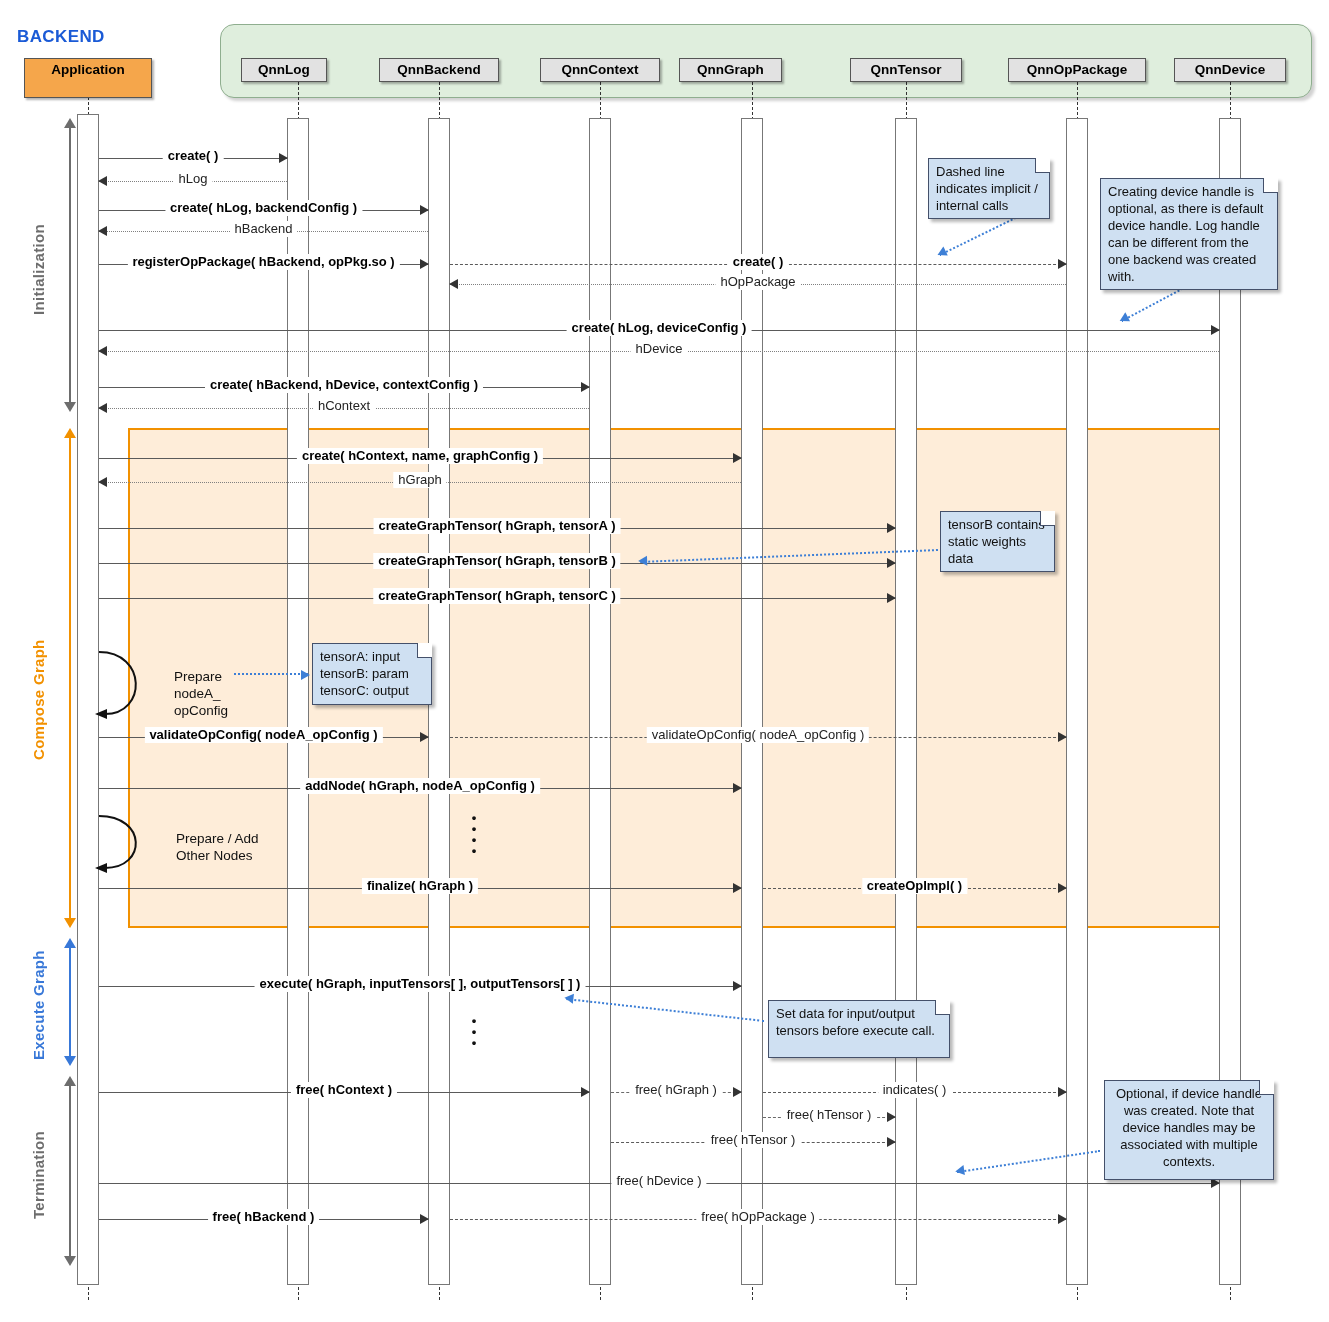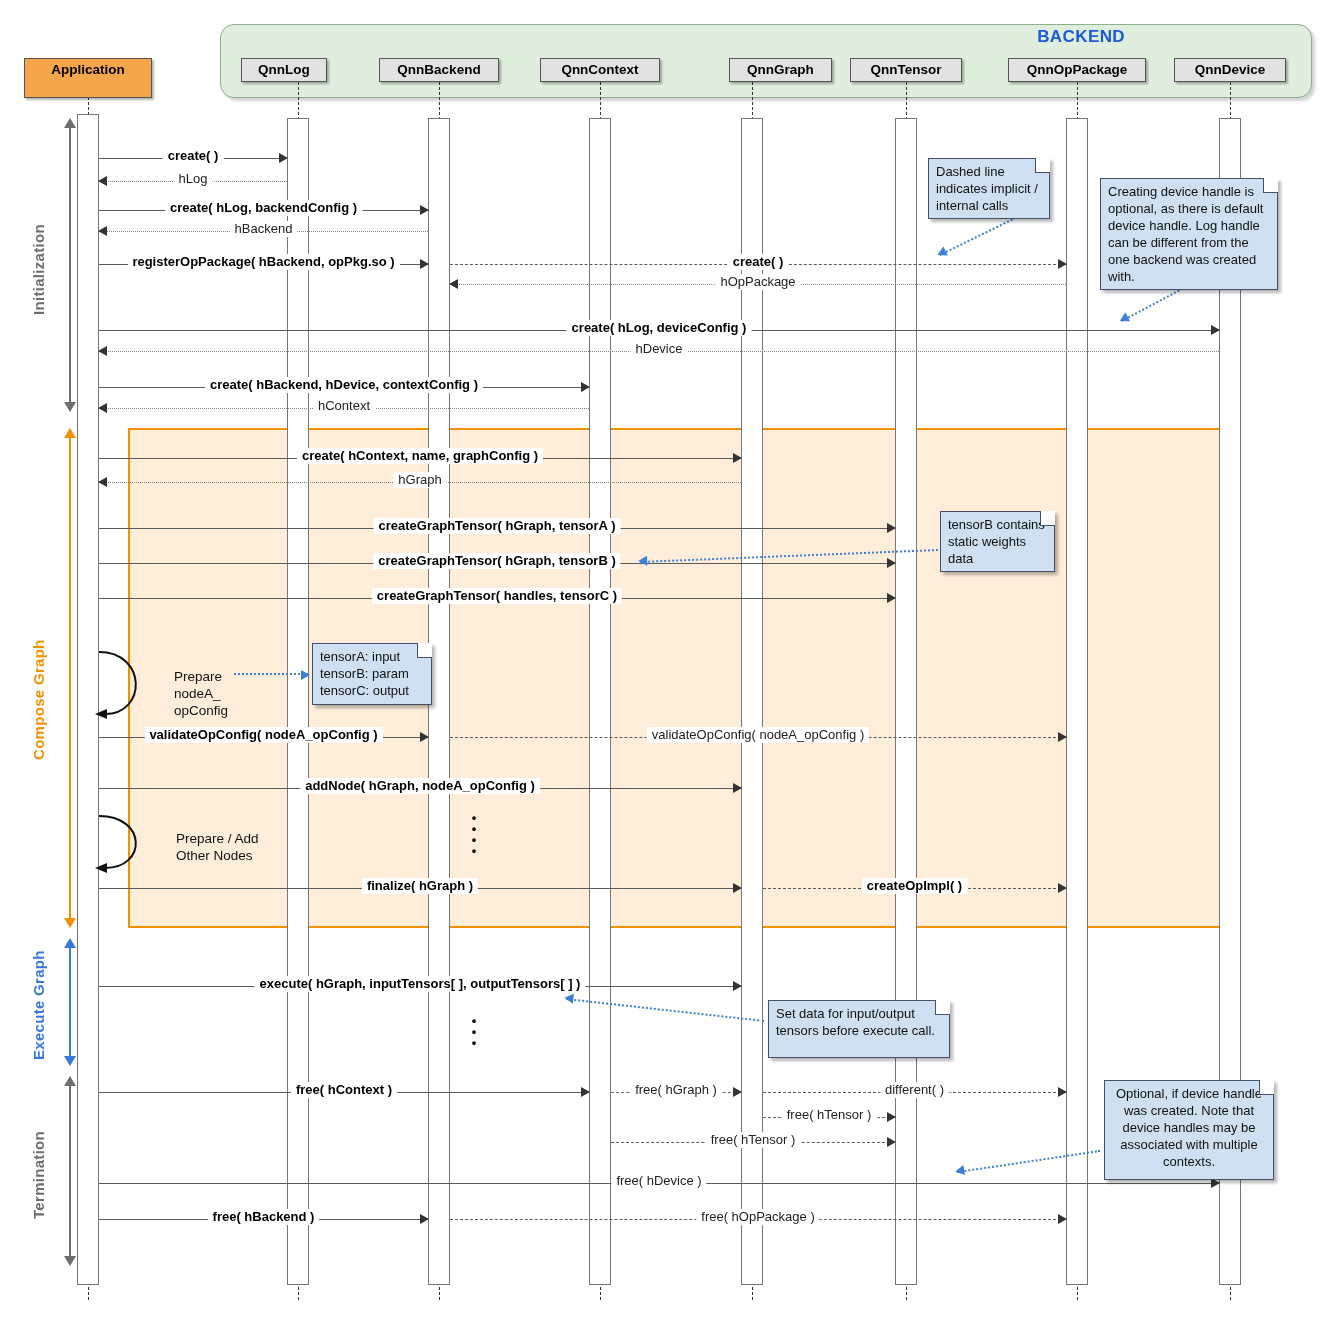--- a/index.html
+++ b/index.html
@@ -98,31 +98,31 @@
   .self-text{position:absolute;font-size:13.5px;line-height:17px;color:#111;}
 
   
   .vdots{position:absolute;font-size:13px;line-height:11px;color:#111;text-align:center;font-weight:bold;}
 </style>
 </head>
 <body>
 
 <div id="stage">
     <div class="backend-box" style="left: 220px; top: 24px; width: 1090px; height: 72px;"></div>
-    <div class="backend-title" style="left: 0px; top: 27px; width: 1125px; text-align: right;">BACKEND</div>
+    <div class="backend-title" style="left: 17px; top: 27px; width: 1125px; text-align: left;">BACKEND</div>
     <div class="lifeline" style="left: 88px; top: 82px; height: 1218px;"></div>
     <div class="part-app" style="left: 23.7px; top: 58px; width: 128.6px;"><span>Application</span></div>
     <div class="lifeline" style="left: 298px; top: 82px; height: 1218px;"></div>
     <div class="part" style="left: 241px; top: 58px; width: 85.6px;"><span>QnnLog</span></div>
     <div class="lifeline" style="left: 439px; top: 82px; height: 1218px;"></div>
     <div class="part" style="left: 379px; top: 58px; width: 120px;"><span>QnnBackend</span></div>
     <div class="lifeline" style="left: 600px; top: 82px; height: 1218px;"></div>
     <div class="part" style="left: 540px; top: 58px; width: 120px;"><span>QnnContext</span></div>
     <div class="lifeline" style="left: 752px; top: 82px; height: 1218px;"></div>
-    <div class="part" style="left: 729px; top: 58px; width: 102.8px;"><span>QnnGraph</span></div>
+    <div class="part" style="left: 679px; top: 58px; width: 102.8px;"><span>QnnGraph</span></div>
     <div class="lifeline" style="left: 906px; top: 82px; height: 1218px;"></div>
     <div class="part" style="left: 850.3px; top: 58px; width: 111.4px;"><span>QnnTensor</span></div>
     <div class="lifeline" style="left: 1077px; top: 82px; height: 1218px;"></div>
     <div class="part" style="left: 1008.4px; top: 58px; width: 137.2px;"><span>QnnOpPackage</span></div>
     <div class="lifeline" style="left: 1230px; top: 82px; height: 1218px;"></div>
     <div class="part" style="left: 1174.3px; top: 58px; width: 111.4px;"><span>QnnDevice</span></div>
     <div class="compose-frame" style="left: 128px; top: 428px; width: 1106px; height: 500px;"></div>
     <div class="activation" style="left: 77px; top: 114px; width: 22px; height: 1171px;"></div>
     <div class="activation" style="left: 287px; top: 118px; width: 22px; height: 1167px;"></div>
     <div class="activation" style="left: 428px; top: 118px; width: 22px; height: 1167px;"></div>
@@ -226,21 +226,21 @@
       <div class="lbl bold">createGraphTensor( hGraph, tensorA )</div>
     </div>
     <div class="msg" style="left: 99px; top: 563px; width: 796px;">
       <div class="line solid"></div>
       <div class="arrow-r"></div>
       <div class="lbl bold">createGraphTensor( hGraph, tensorB )</div>
     </div>
     <div class="msg" style="left: 99px; top: 598px; width: 796px;">
       <div class="line solid"></div>
       <div class="arrow-r"></div>
-      <div class="lbl bold">createGraphTensor( handles, tensorC )</div>
+      <div class="lbl bold">createGraphTensor( hGraph, tensorC )</div>
     </div>
     <div class="msg" style="left: 99px; top: 737px; width: 329px;">
       <div class="line solid"></div>
       <div class="arrow-r"></div>
       <div class="lbl bold">validateOpConfig( nodeA_opConfig )</div>
     </div>
     <div class="msg" style="left: 450px; top: 737px; width: 616px;">
       <div class="line dashed"></div>
       <div class="arrow-r"></div>
       <div class="lbl plain">validateOpConfig( nodeA_opConfig )</div>
@@ -271,21 +271,21 @@
       <div class="lbl bold">free( hContext )</div>
     </div>
     <div class="msg" style="left: 611px; top: 1092px; width: 130px;">
       <div class="line finedash"></div>
       <div class="arrow-r"></div>
       <div class="lbl plain">free( hGraph )</div>
     </div>
     <div class="msg" style="left: 763px; top: 1092px; width: 303px;">
       <div class="line dashed"></div>
       <div class="arrow-r"></div>
-      <div class="lbl plain">different( )</div>
+      <div class="lbl plain">indicates( )</div>
     </div>
     <div class="msg" style="left: 763px; top: 1117px; width: 132px;">
       <div class="line finedash"></div>
       <div class="arrow-r"></div>
       <div class="lbl plain">free( hTensor )</div>
     </div>
     <div class="msg" style="left: 611px; top: 1142px; width: 284px;">
       <div class="line dashed"></div>
       <div class="arrow-r"></div>
       <div class="lbl plain">free( hTensor )</div>

